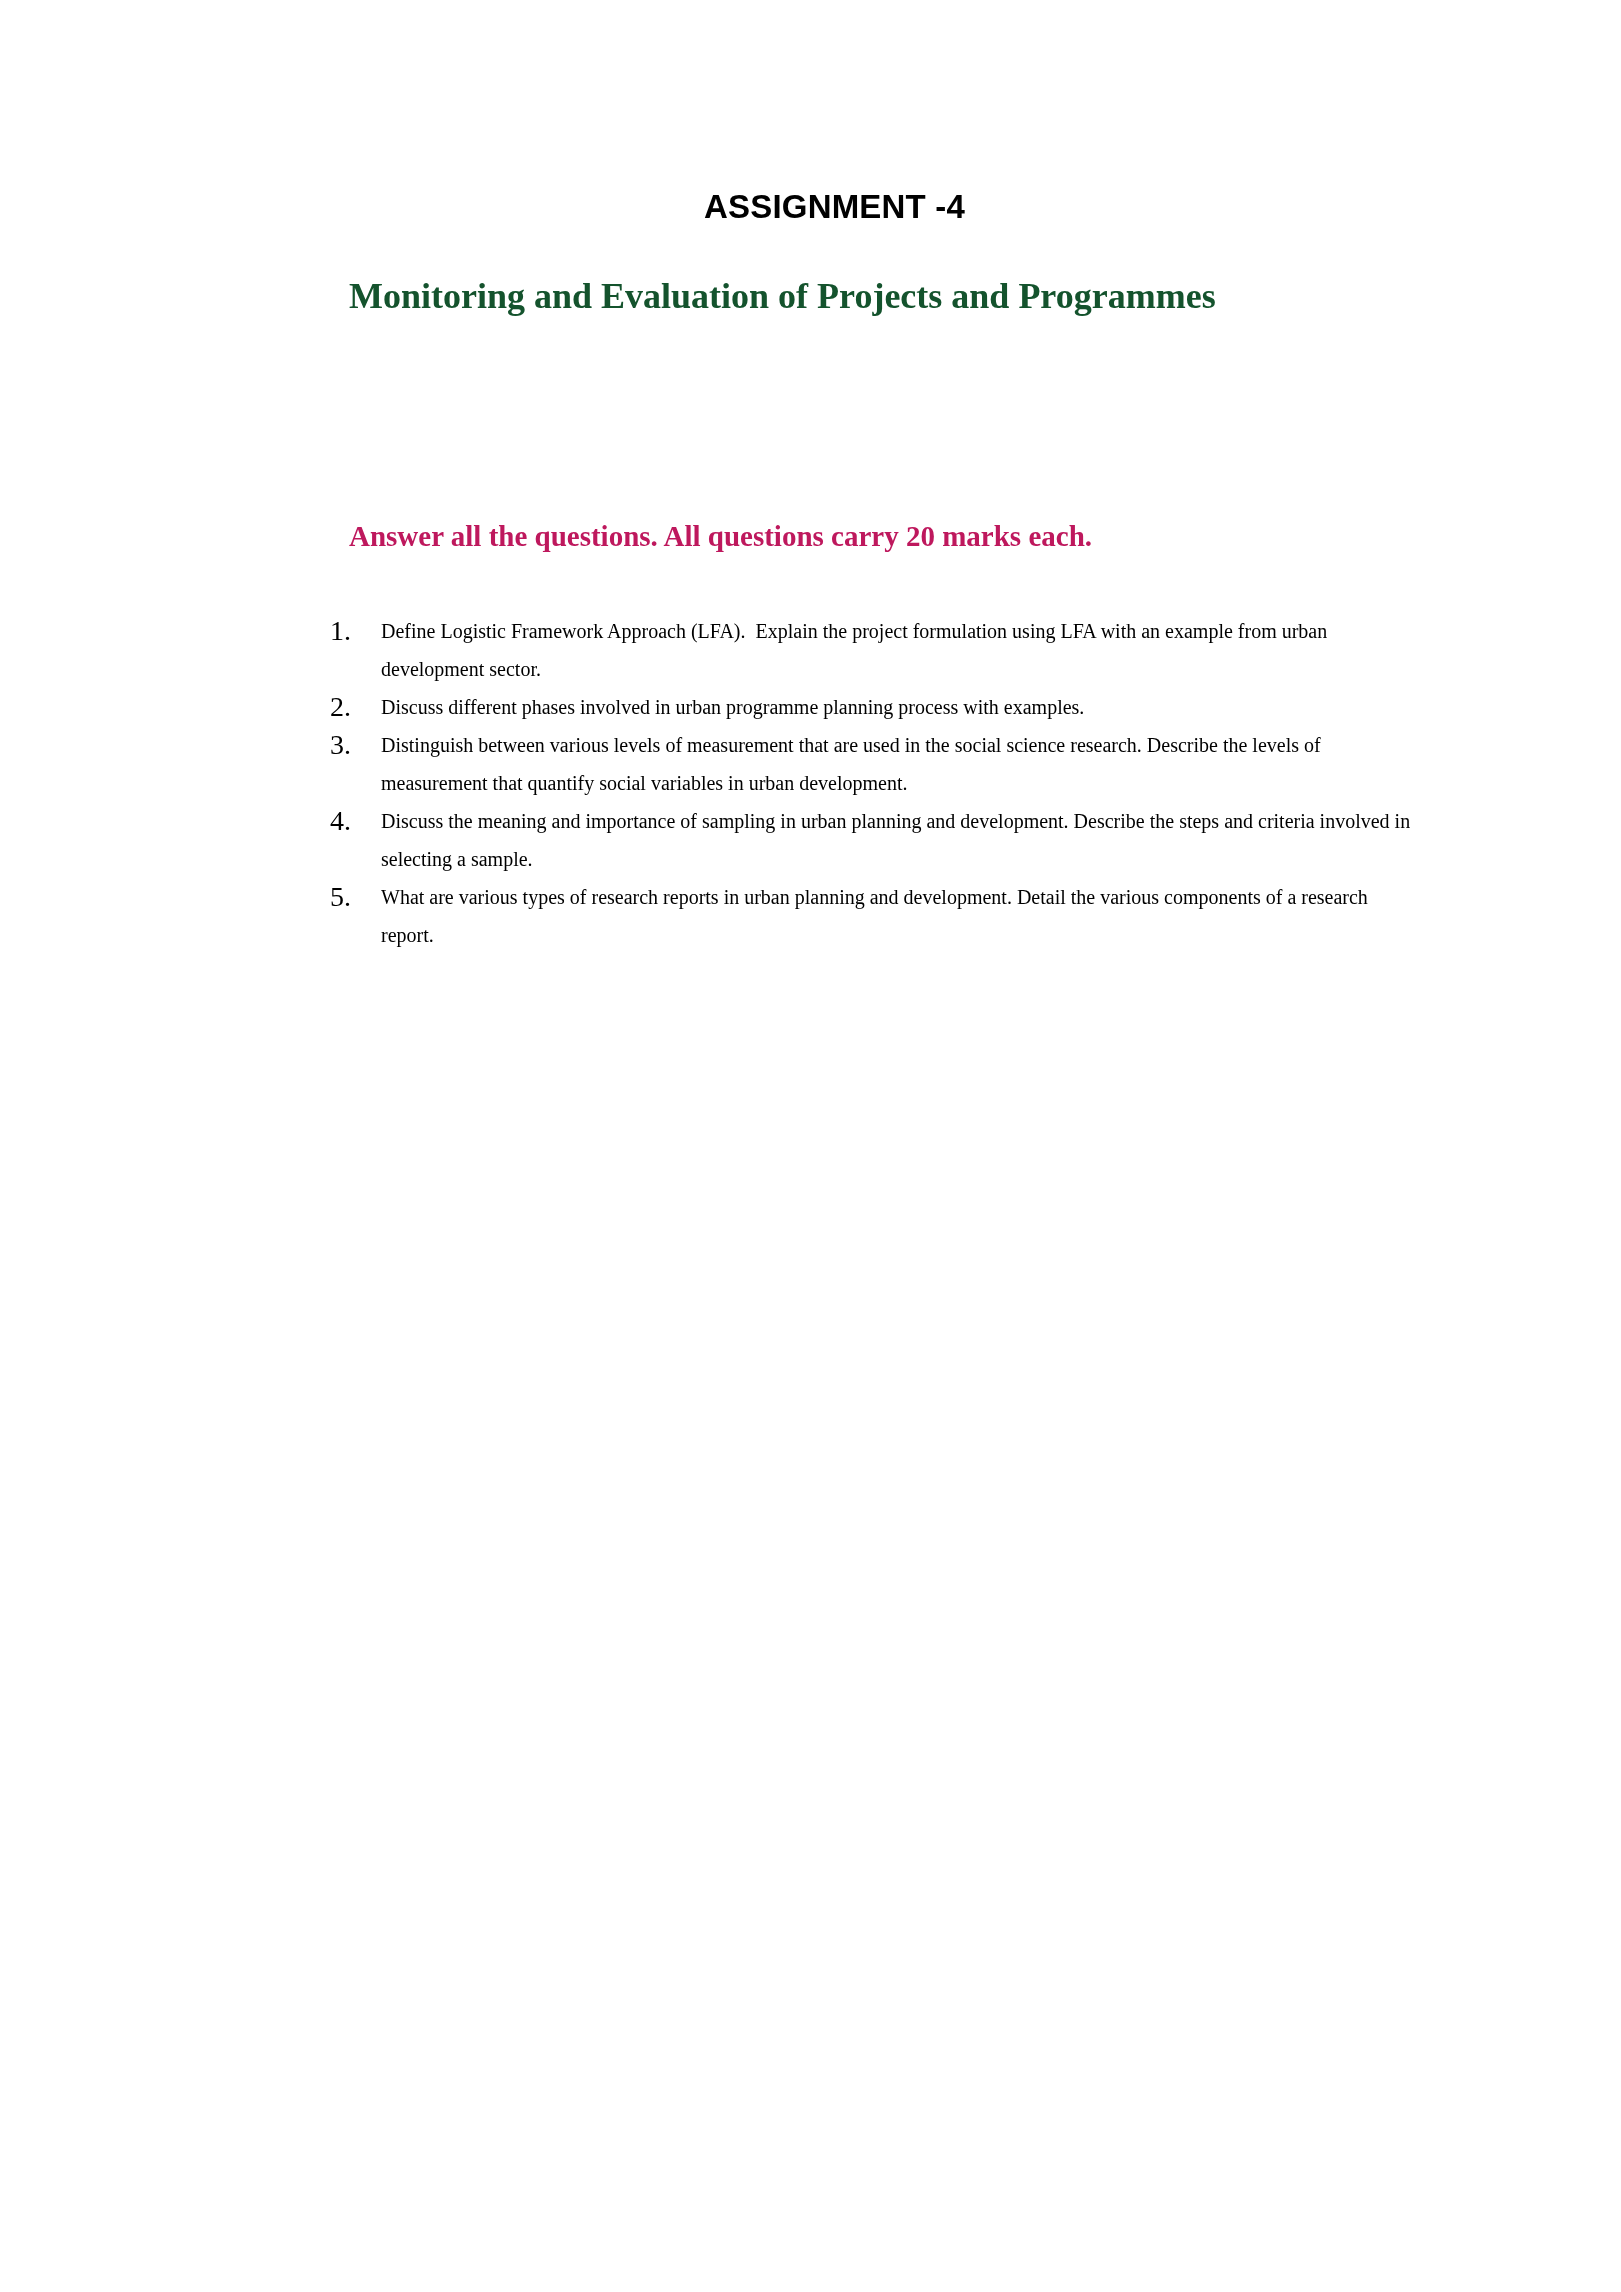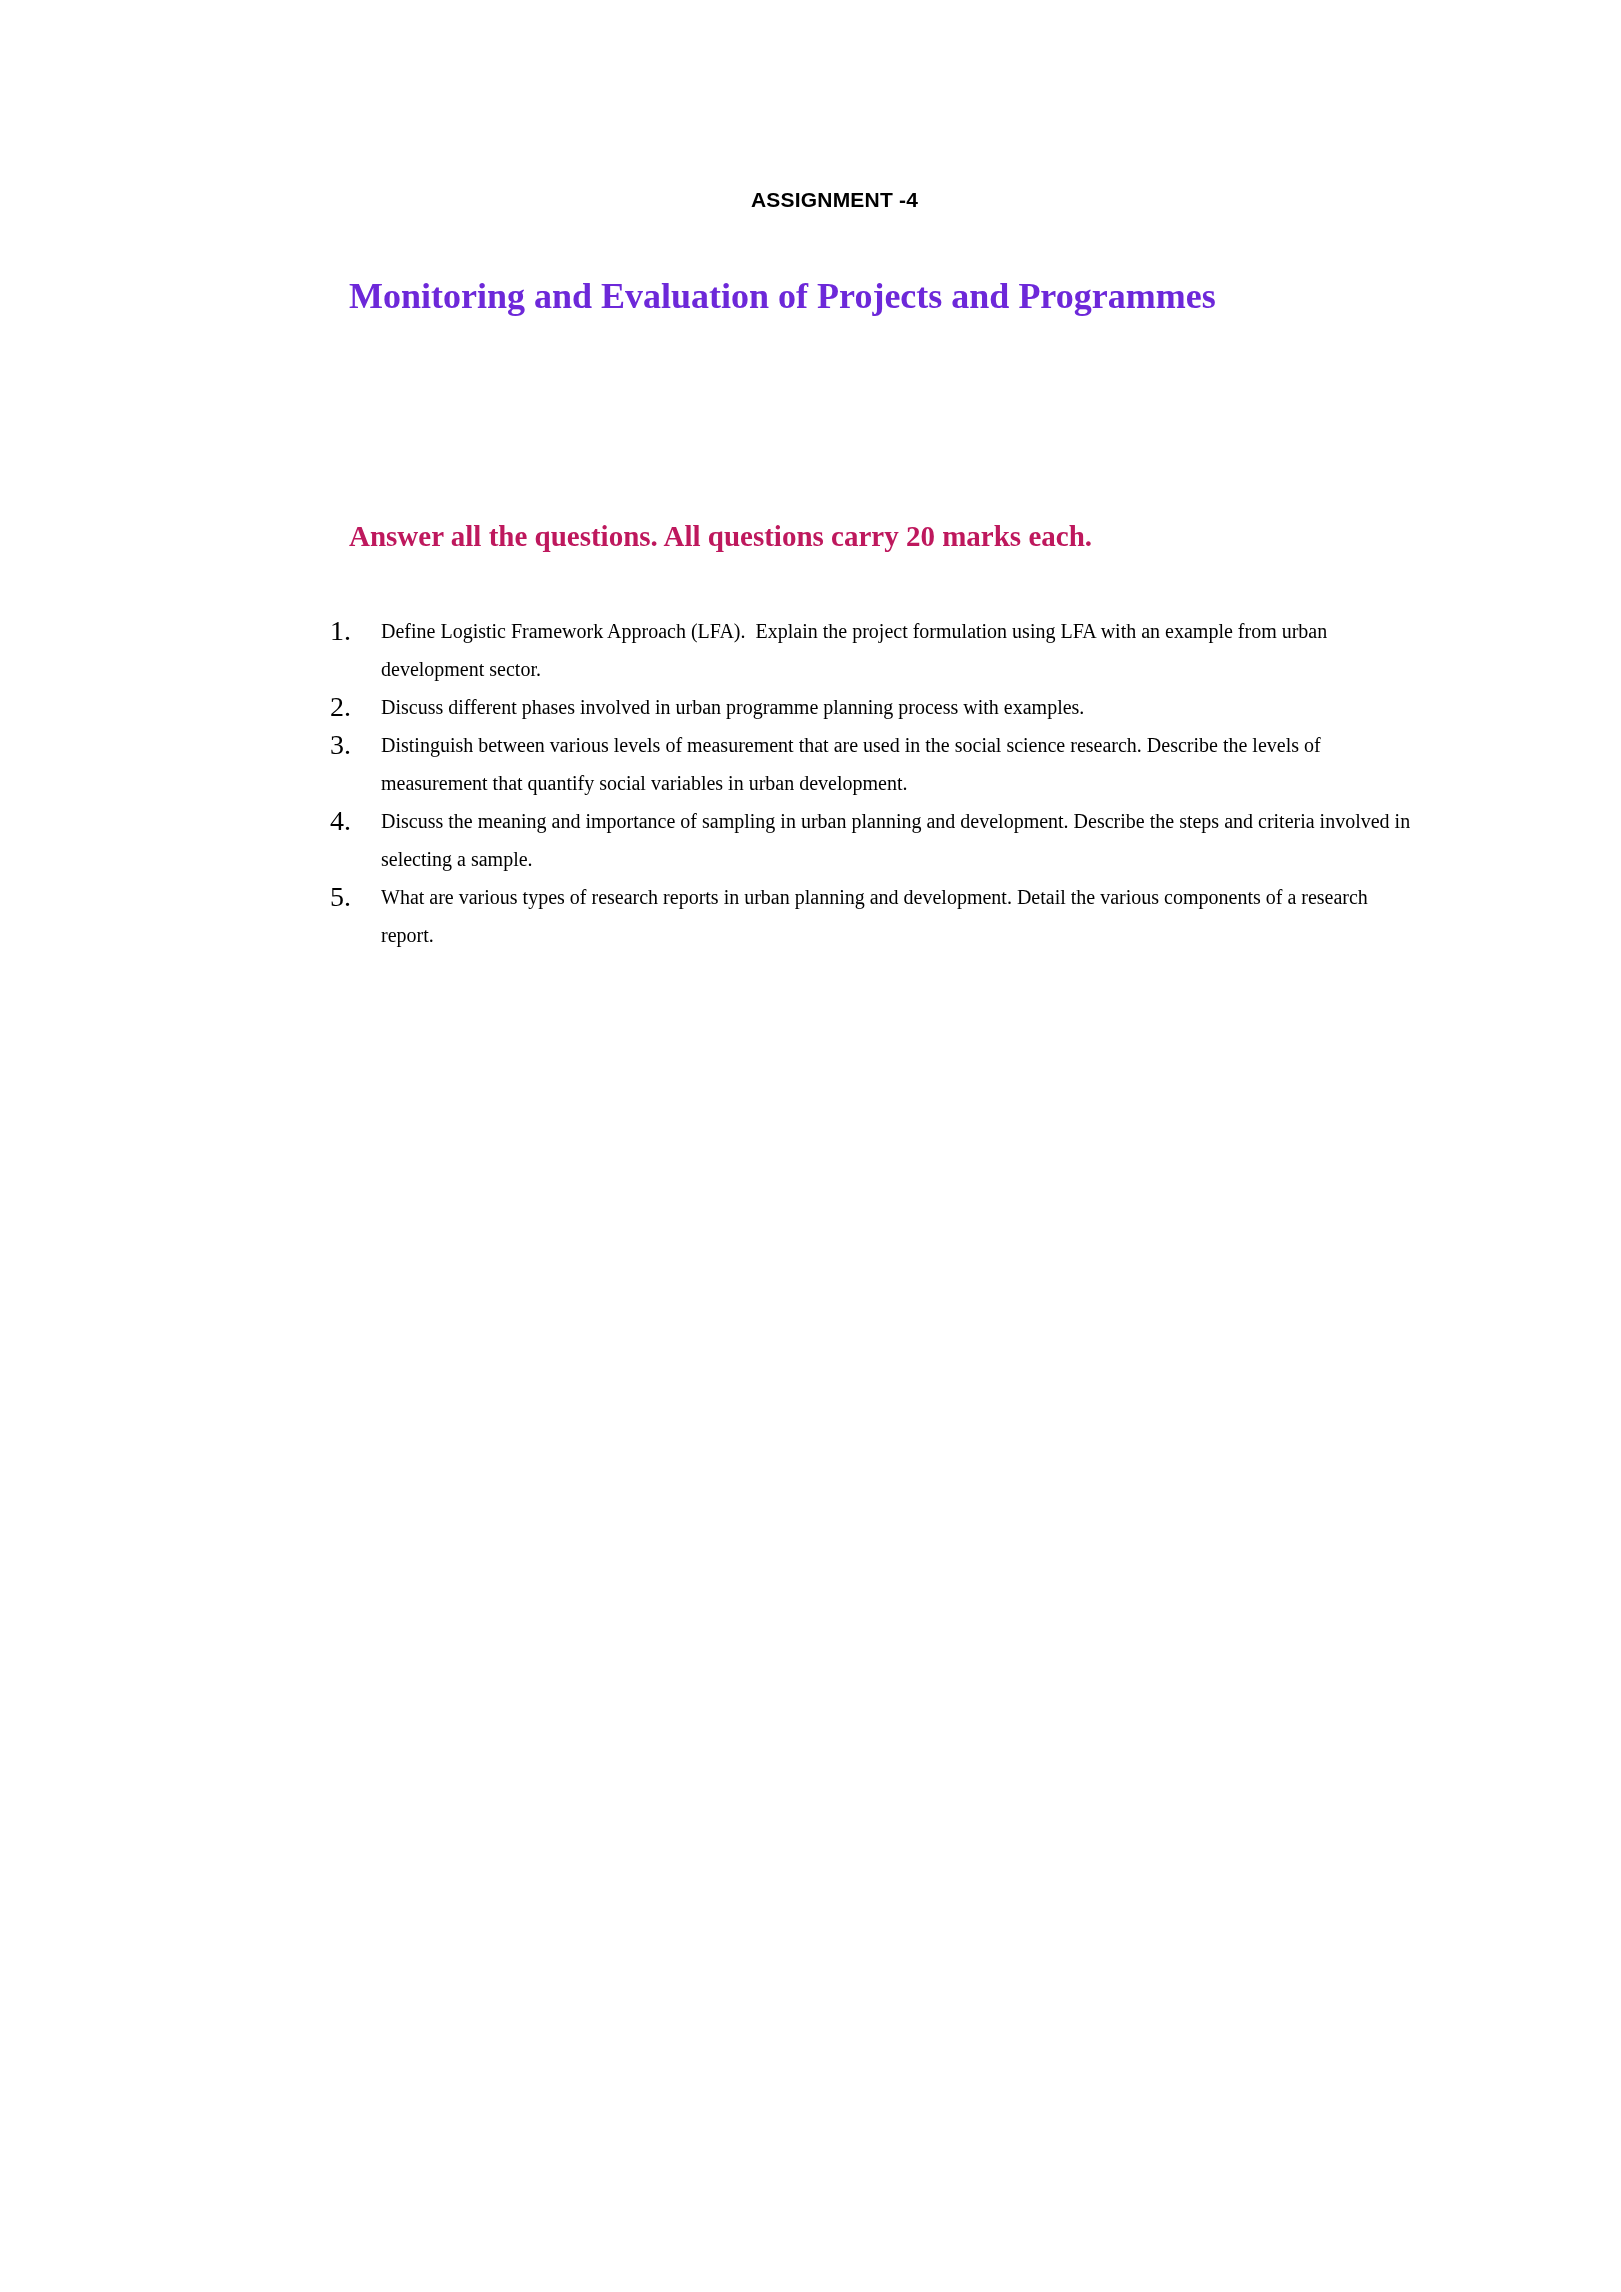--- a/index.html
+++ b/index.html
@@ -20,38 +20,38 @@
 
   
   .assignment-header {
     position: absolute;
     top: 188px;
     left: 0;
     width: 1621px;
     text-align: center;
     font-family: "Liberation Sans", "DejaVu Sans", sans-serif;
     font-weight: bold;
-    font-size: 21px;
+    font-size: 33px;
     letter-spacing: 0.2px;
     color: #000000;
     padding-left: 48px;
     box-sizing: border-box;
   }
 
   
   .doc-title {
     position: absolute;
     top: 250px;
     left: 349px;
     width: 1019px;
     font-family: "Liberation Serif", "DejaVu Serif", serif;
     font-weight: bold;
     font-size: 36px;
     line-height: 45px;
-    color: #6d28d9;
+    color: #14532d;
     white-space: nowrap;
   }
 
   
   .course-meta {
     position: absolute;
     top: 361px;
     left: 349px;
     width: 1019px;
     text-align: right;

